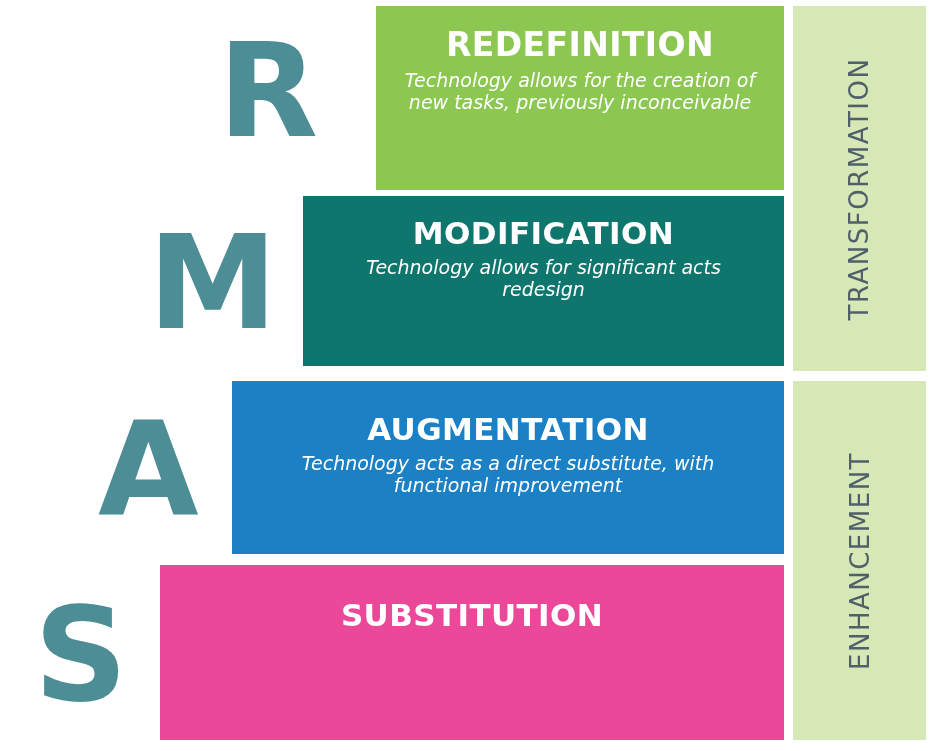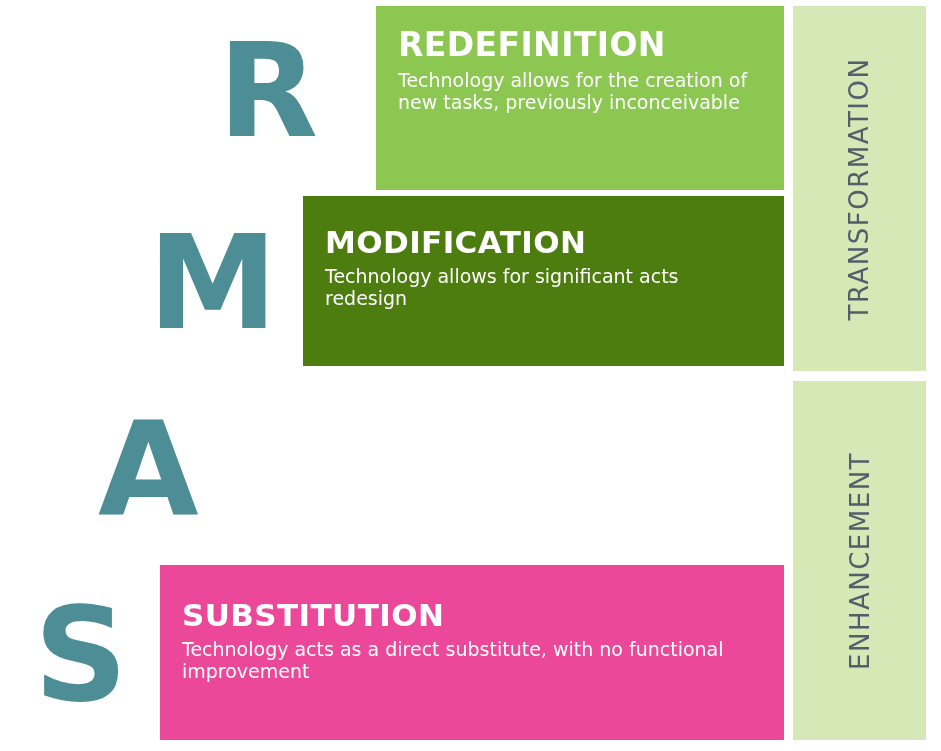--- a/index.html
+++ b/index.html
@@ -37,52 +37,54 @@
 
   
   .level-block {
     position: absolute;
     box-sizing: border-box;
     padding: 16px 22px 14px 22px;
     color: #ffffff;
     display: flex;
     flex-direction: column;
     justify-content: flex-start;
+    text-align: center;
   }
   .level-title {
     font-family: "DejaVu Sans", "Liberation Sans", sans-serif;
     font-weight: bold;
     font-size: 31px;
     line-height: 1.05;
     letter-spacing: 0.4px;
     margin: 0 0 6px 0;
     color: #ffffff;
     white-space: nowrap;
   }
   .level-desc {
     font-family: "DejaVu Sans", "Liberation Sans", sans-serif;
     font-weight: normal;
     font-size: 19px;
     line-height: 1.18;
     margin: 0;
     color: #ffffff;
+    font-style: italic;
   }
 
   
   .block-redefinition {
     left: 376px; top: 6px; width: 408px; height: 184px;
     background: #8CC751;
     padding-top: 22px;
   }
   .block-redefinition .level-title { font-size: 33px; }
 
   .block-modification {
     left: 303px; top: 196px; width: 481px; height: 170px;
-    background: #4d7c0f;
-    padding-top: 30px;
+    background: #0f766e;
+    padding-top: 21px;
   }
 
   .block-augmentation {
     left: 232px; top: 381px; width: 552px; height: 173px;
     background: #1C80C4;
     padding-top: 32px;
   }
 
   .block-substitution {
     left: 160px; top: 565px; width: 624px; height: 175px;
@@ -129,24 +131,27 @@
   <div class="level-block block-redefinition">
     <div class="level-title">REDEFINITION</div>
     <div class="level-desc">Technology allows for the creation of new tasks, previously inconceivable</div>
   </div>
 
   <div class="level-block block-modification">
     <div class="level-title">MODIFICATION</div>
     <div class="level-desc">Technology allows for significant acts redesign</div>
   </div>
 
+  <div class="level-block block-augmentation">
+    <div class="level-title">AUGMENTATION</div>
+    <div class="level-desc">Technology acts as a direct substitute, with functional improvement</div>
+  </div>
 
   <div class="level-block block-substitution">
     <div class="level-title">SUBSTITUTION</div>
-    <div class="level-desc">Technology acts as a direct substitute, with no functional improvement</div>
   </div>
 
   <div class="category-panel panel-transformation">
     <span class="category-label">TRANSFORMATION</span>
   </div>
 
   <div class="category-panel panel-enhancement">
     <span class="category-label">ENHANCEMENT</span>
   </div>
 

